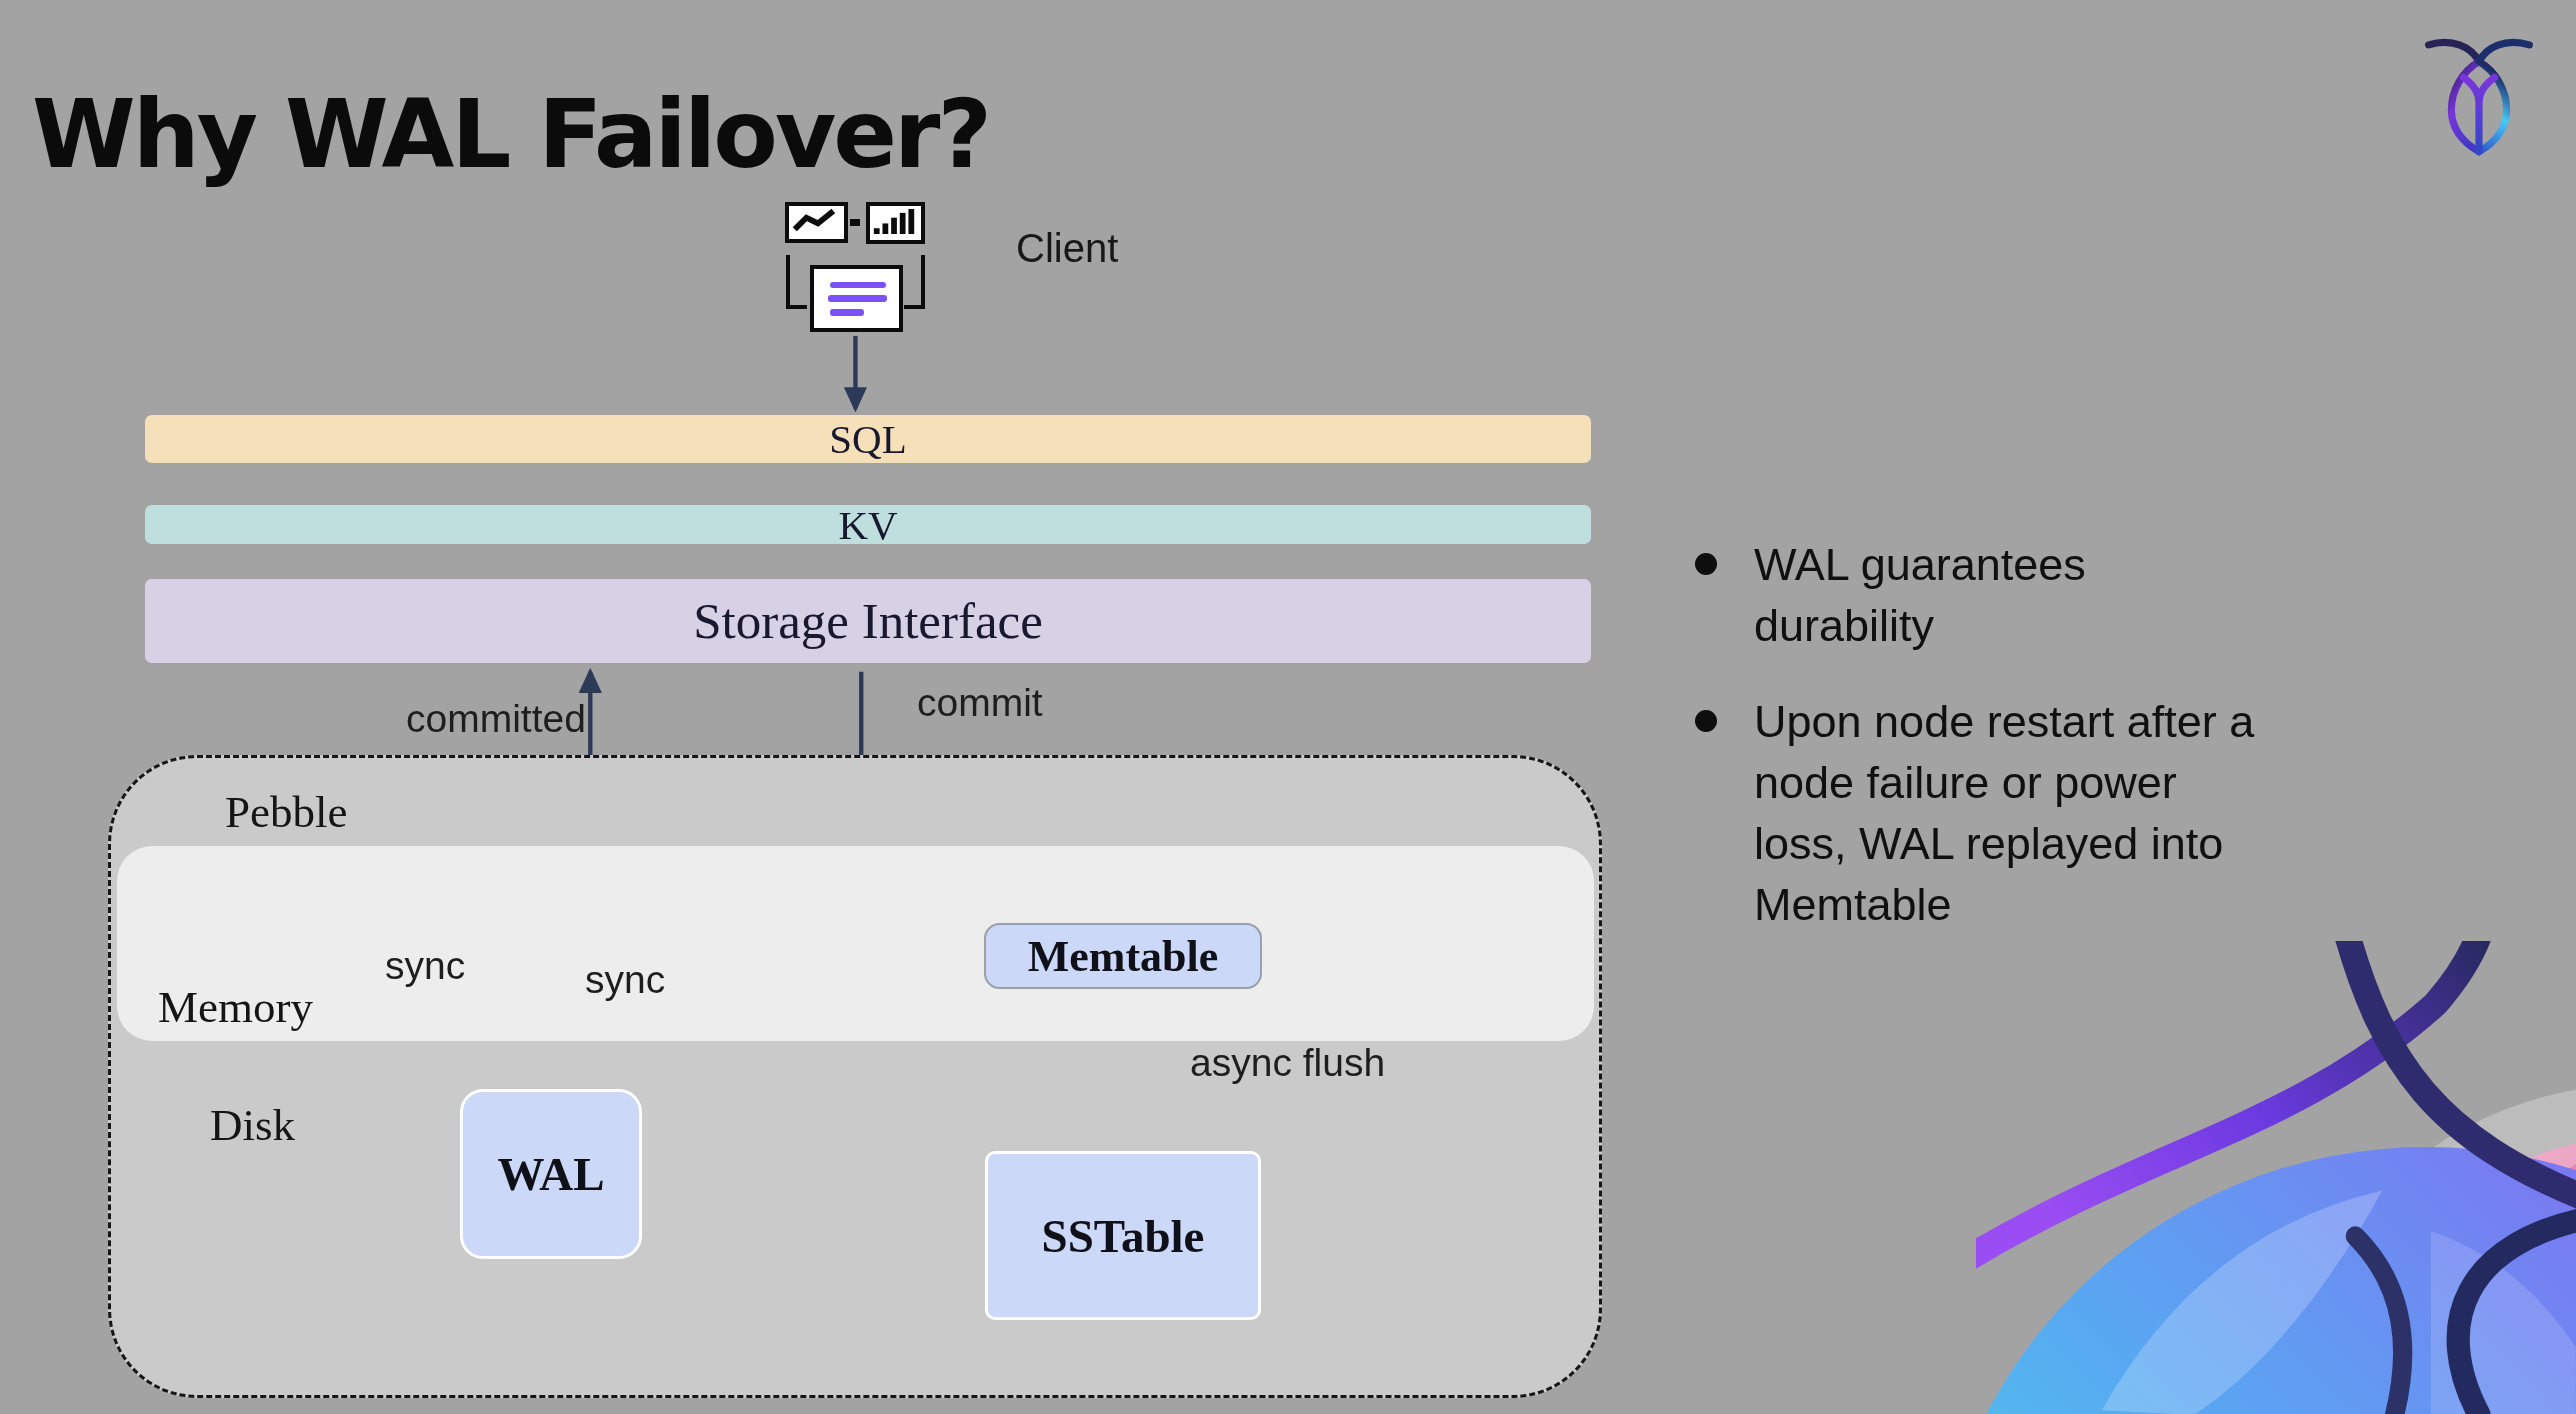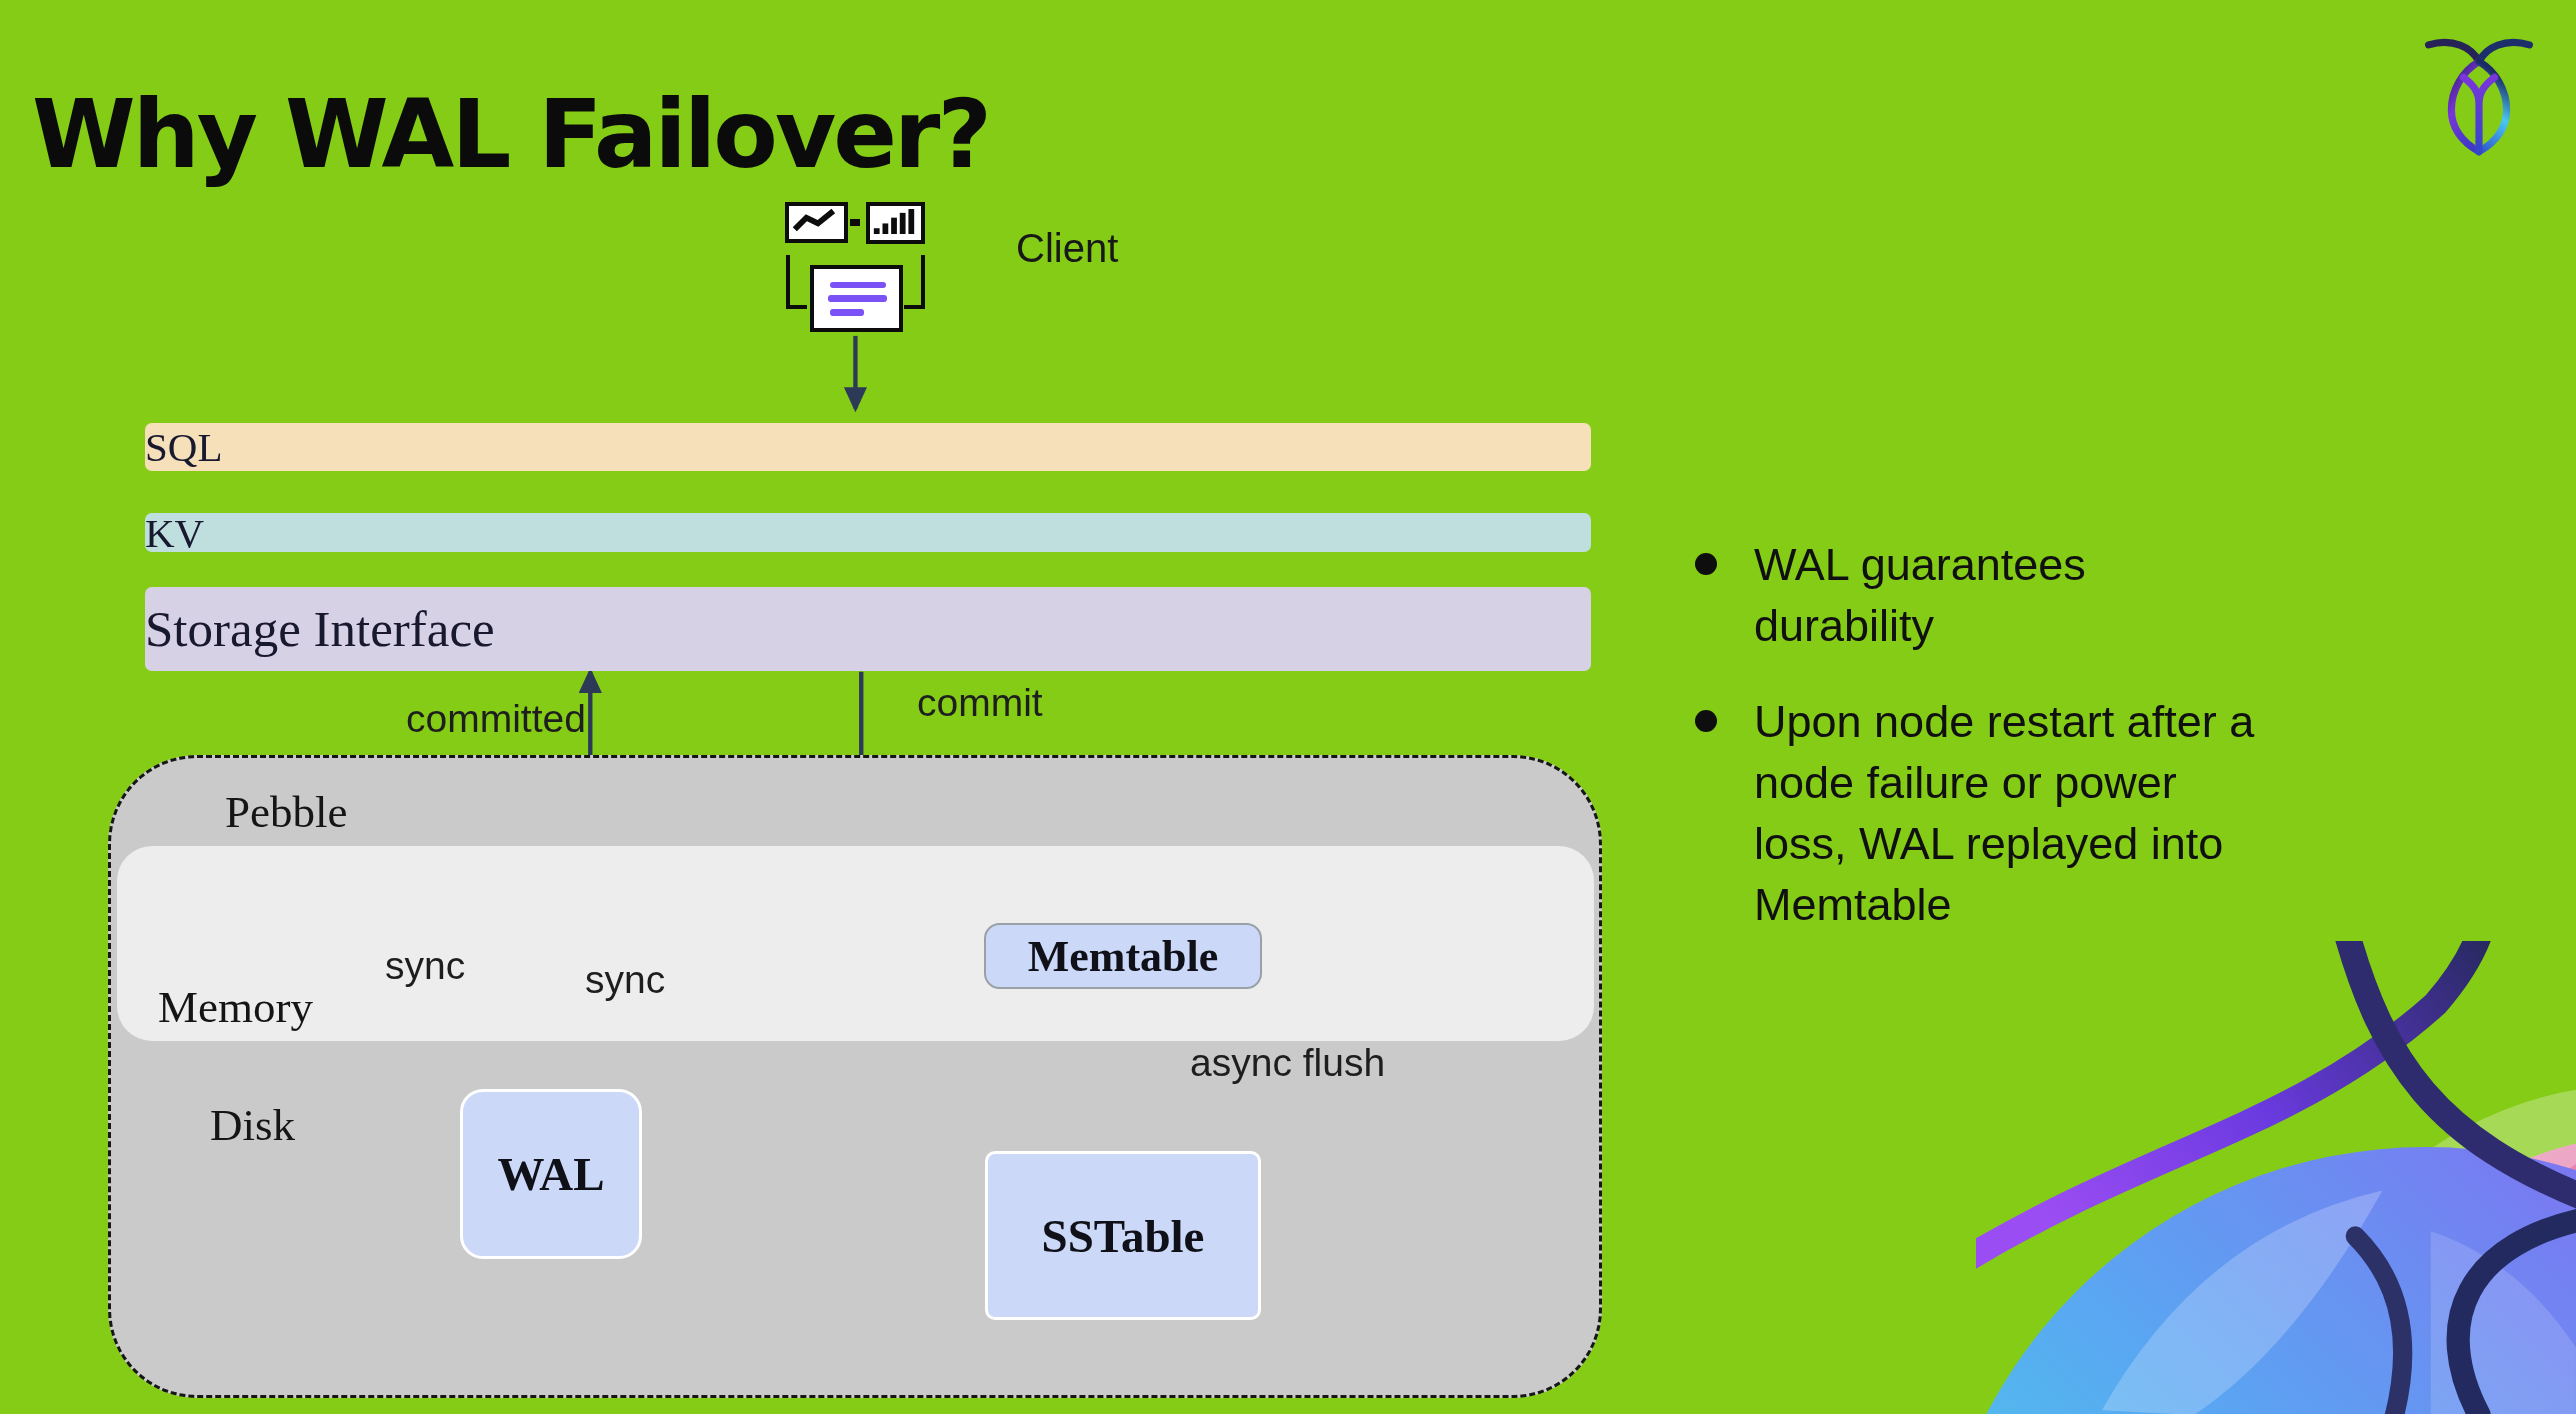--- a/index.html
+++ b/index.html
@@ -1,26 +1,26 @@
 <!DOCTYPE html>
 <html><head>
 <meta charset="utf-8">
 <style>
   html,body{margin:0;padding:0;background:#fff;}
-  .canvas{position:relative;width:2576px;height:1415px;background:#84cc16;overflow:hidden;
+  .canvas{position:relative;width:2576px;height:1415px;background:#a3a3a3;overflow:hidden;
           font-family:"Liberation Sans",sans-serif;}
   .abs{position:absolute;}
 
   
   .title{left:32px;top:17.4px;font-family:"DejaVu Sans",sans-serif;font-weight:bold;
          font-size:94px;letter-spacing:-2.9px;color:#0b0b0b;white-space:nowrap;}
 
   
-  .bar{left:145px;width:1446px;border-radius:6.8px;display:flex;align-items:center;
-       font-family:"Liberation Serif",serif;color:#18182f;margin-top:8px;}
+  .bar{left:145px;width:1446px;border-radius:6.8px;display:flex;align-items:center;justify-content:center;
+       font-family:"Liberation Serif",serif;color:#18182f;}
   .bar-sql{top:415px;height:48px;background:#f6e0ba;font-size:41px;}
   .bar-kv{top:505px;height:39px;background:#bfdfdf;font-size:41px;}
   .bar-storage{top:579px;height:84px;background:#d7d1e6;font-size:51px;}
 
   
   .pebble{left:108px;top:755px;width:1494px;height:643px;background:#cacaca;
           border:3.9px dashed #161616;border-radius:89px;box-sizing:border-box;}
   .memory{left:117px;top:846px;width:1477px;height:195px;background:#ededee;border-radius:35px;}
   .region-label{font-family:"Liberation Serif",serif;font-size:45px;color:#151515;white-space:nowrap;}
   .lbl-pebble{left:225px;top:786px;}

